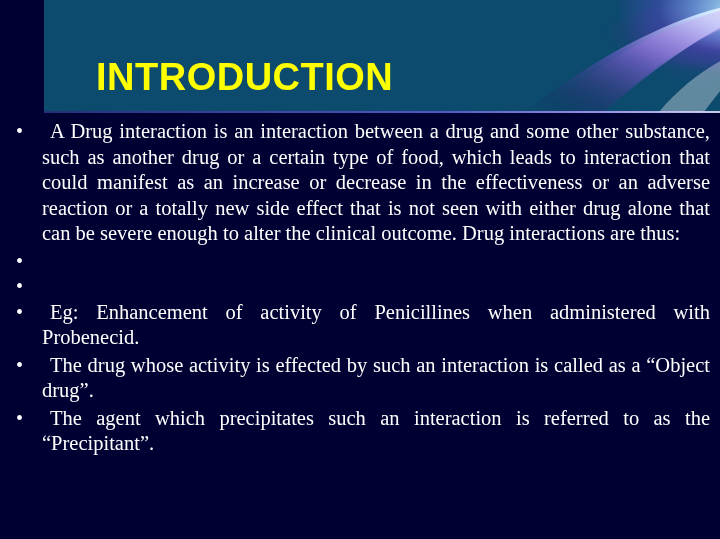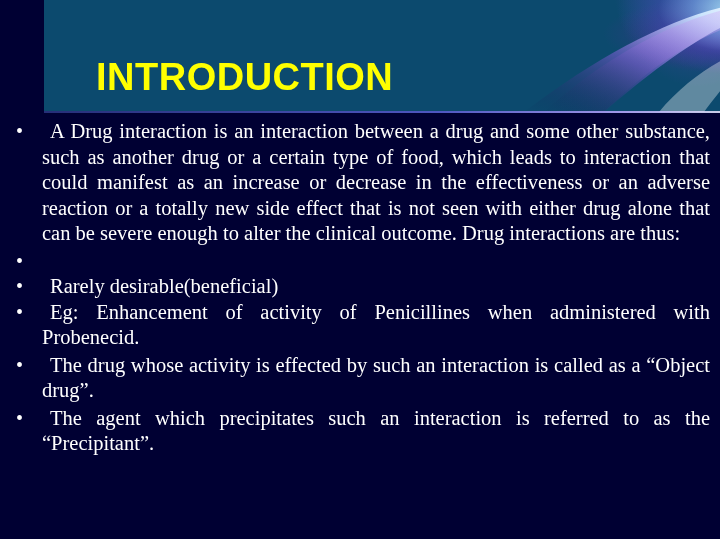--- a/index.html
+++ b/index.html
@@ -144,21 +144,21 @@
 
   <div class="body-area">
     <ul class="bullets">
       <li>
         <span class="bullet-dot">•</span><span class="para-indent"></span><span>A Drug interaction is an interaction between a drug and some other substance, such as another drug or a certain type of food, which leads to interaction that could manifest as an increase or decrease in the effectiveness or an adverse reaction or a totally new side effect that is not seen with either drug alone that can be severe enough to alter the clinical outcome. Drug interactions are thus:</span>
       </li>
       <li class="tight">
         <span class="bullet-dot">•</span><span class="para-indent"></span>
       </li>
       <li class="tight">
-        <span class="bullet-dot">•</span><span class="para-indent"></span><span>Rarely desirable(beneficial)</span>
+        <span class="bullet-dot">•</span><span class="para-indent"></span>
       </li>
       <li>
         <span class="bullet-dot">•</span><span class="para-indent"></span><span>Eg: Enhancement of activity of Penicillines when administered with Probenecid.</span>
       </li>
       <li>
         <span class="bullet-dot">•</span><span class="para-indent"></span><span>The drug whose activity is effected by such an interaction is called as a “Object drug”.</span>
       </li>
       <li>
         <span class="bullet-dot">•</span><span class="para-indent"></span><span>The agent which precipitates such an interaction is referred to as the “Precipitant”.</span>
       </li>

